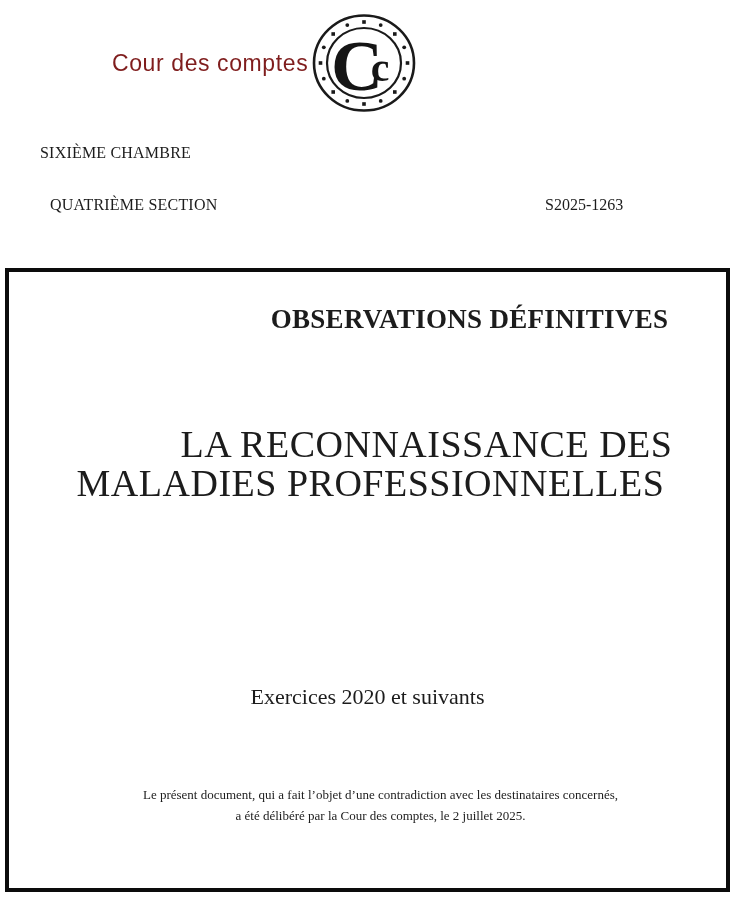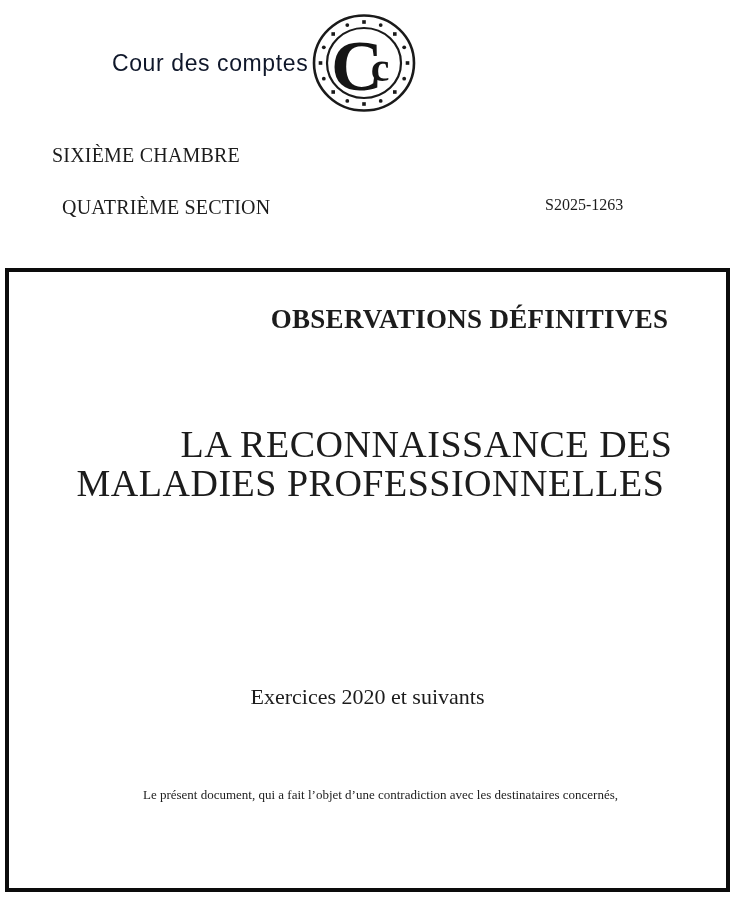--- a/index.html
+++ b/index.html
@@ -15,34 +15,34 @@
     font-family: "Liberation Serif", serif;
     color: #1c1c1c;
   }
   .org-name {
     position: absolute;
     left: 112px;
     top: 50px;
     font-family: "Liberation Sans", sans-serif;
     font-size: 23px;
     letter-spacing: 0.6px;
-    color: #0f172a;
+    color: #7f1d1d;
     white-space: nowrap;
   }
   .logo {
     position: absolute;
     left: 311px;
     top: 13px;
     width: 106px;
     height: 100px;
   }
   .header-line {
     position: absolute;
-    left: 52px;
-    font-size: 20px;
+    left: 40px;
+    font-size: 16px;
     letter-spacing: 0.2px;
     white-space: nowrap;
   }
   .chamber { top: 144px; }
   .section { top: 196px; margin-left: 10px; }
   .reference {
     position: absolute;
     left: 545px;
     top: 196px;
     font-size: 16px;
@@ -143,14 +143,15 @@
 
 
   <div class="main-title line2">MALADIES PROFESSIONNELLES</div>
 
   <div class="main-title line1">LA RECONNAISSANCE DES</div>
 
   <div class="period">Exercices 2020 et suivants</div>
 
   <div class="note-line line1">Le présent document, qui a fait l’objet d’une contradiction avec les destinataires concernés,</div>
 
+  <div class="note-line line2">a été délibéré par la Cour des comptes, le 2 juillet 2025.</div>
 
 </div>
 
 </body></html>

